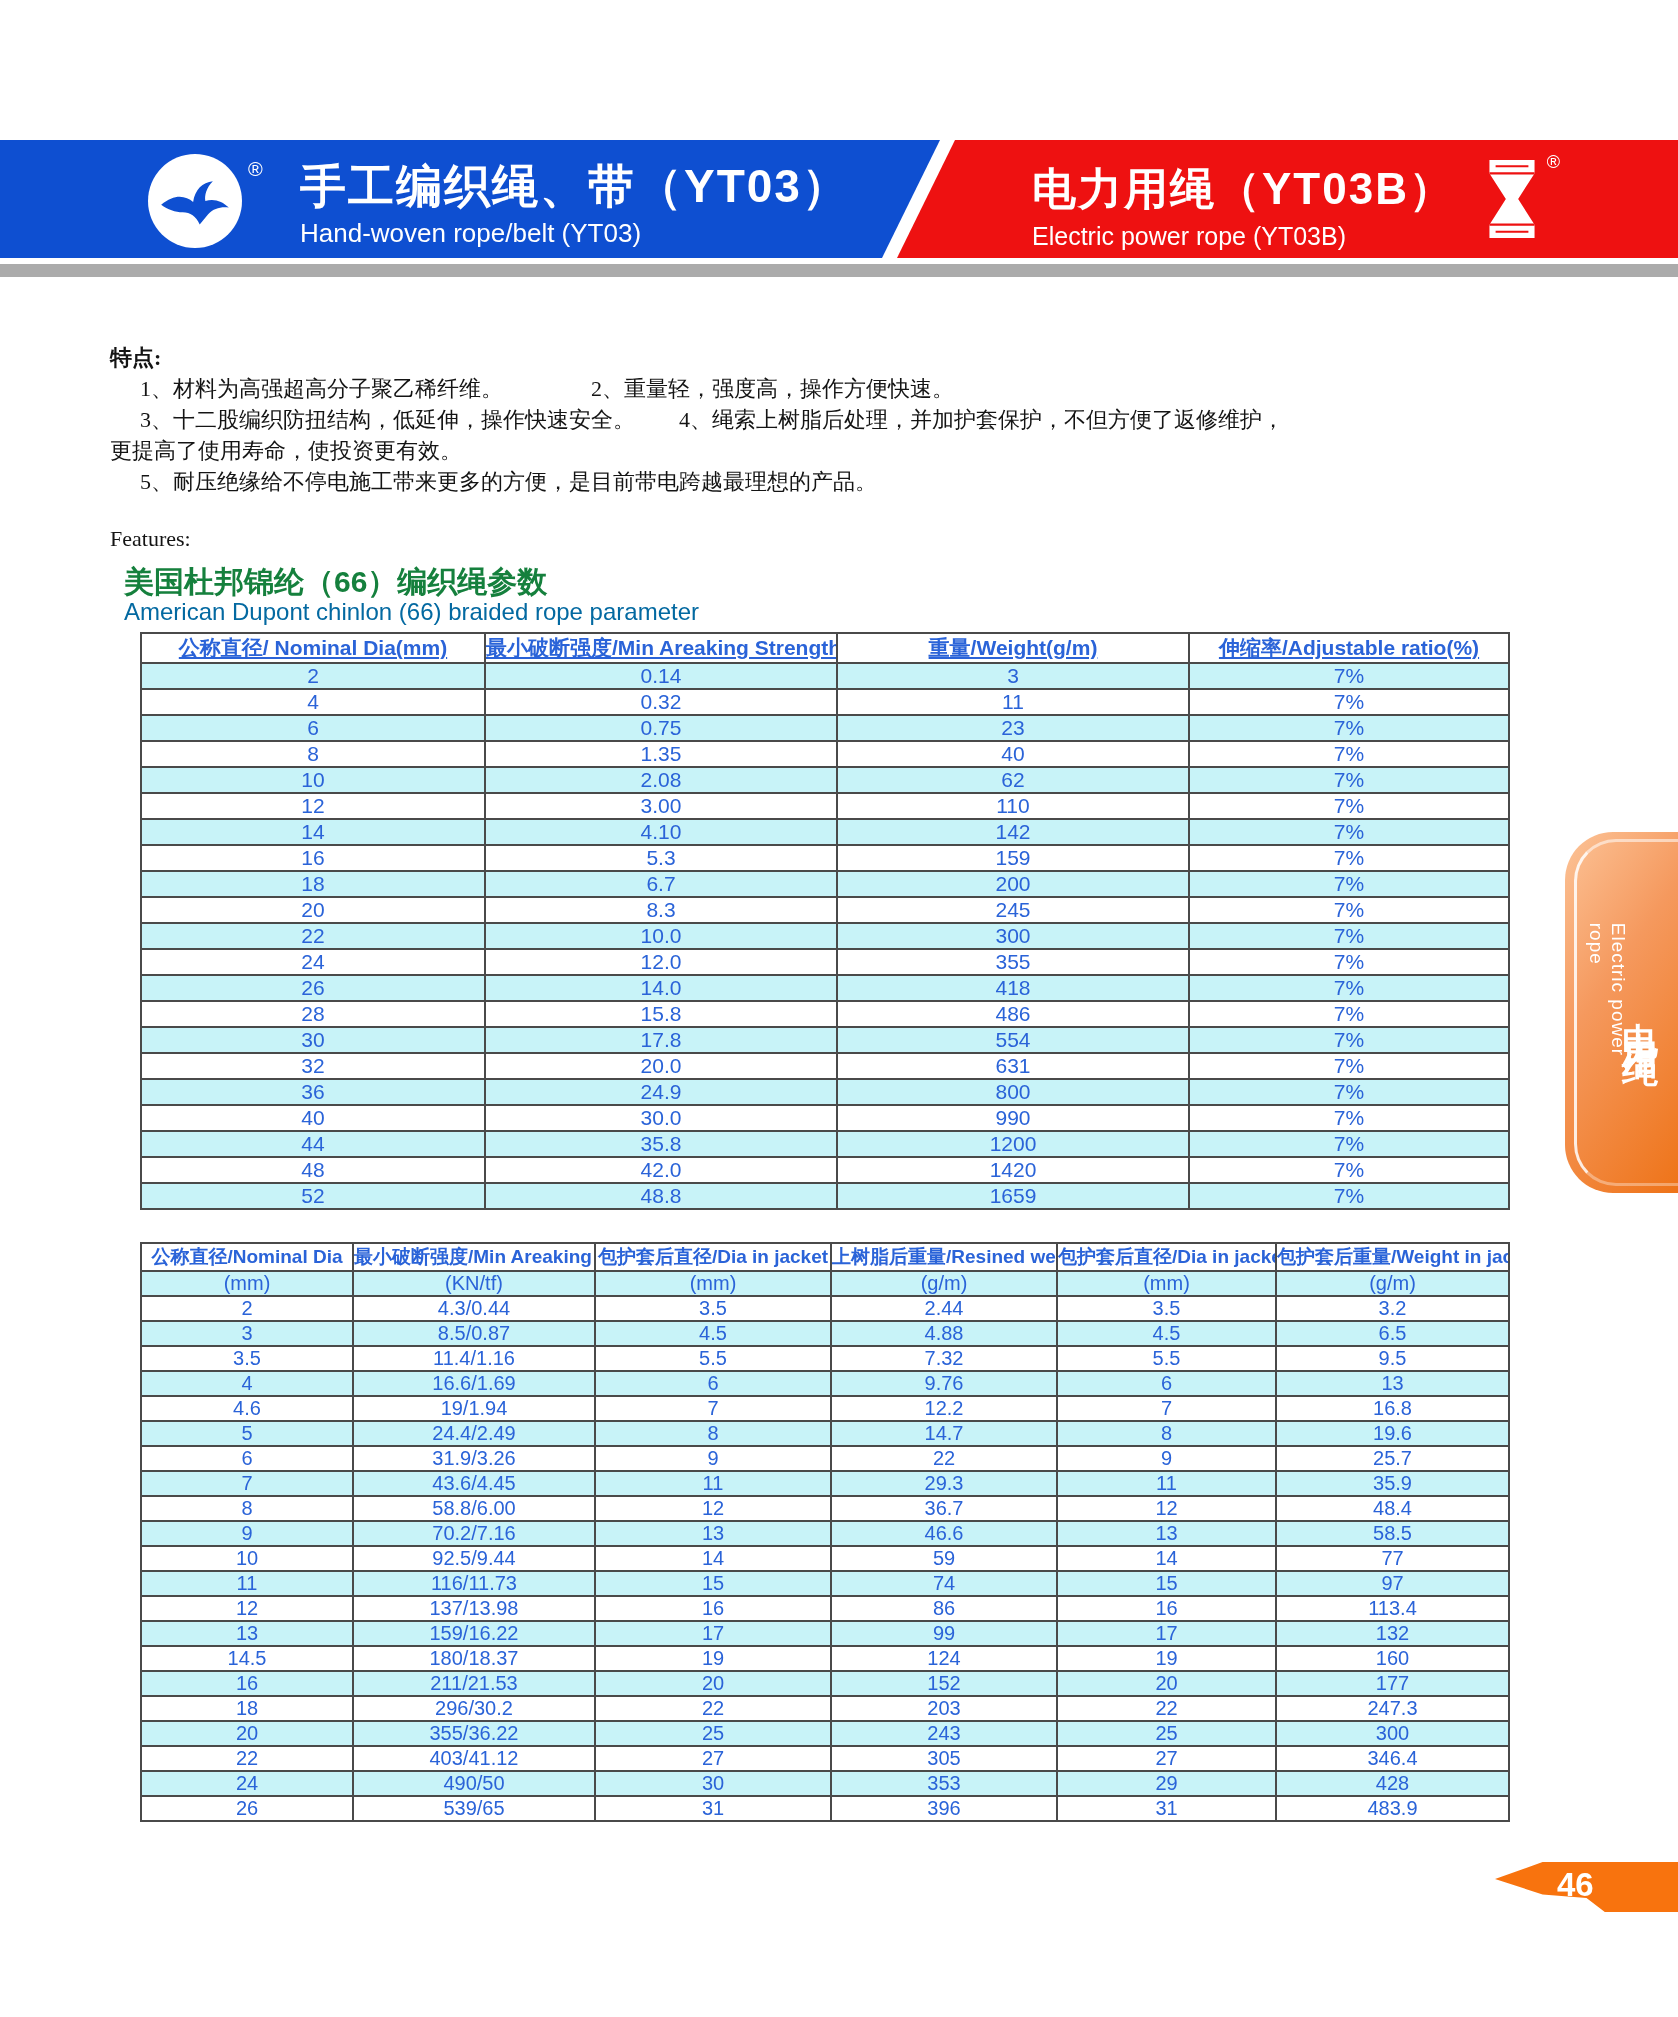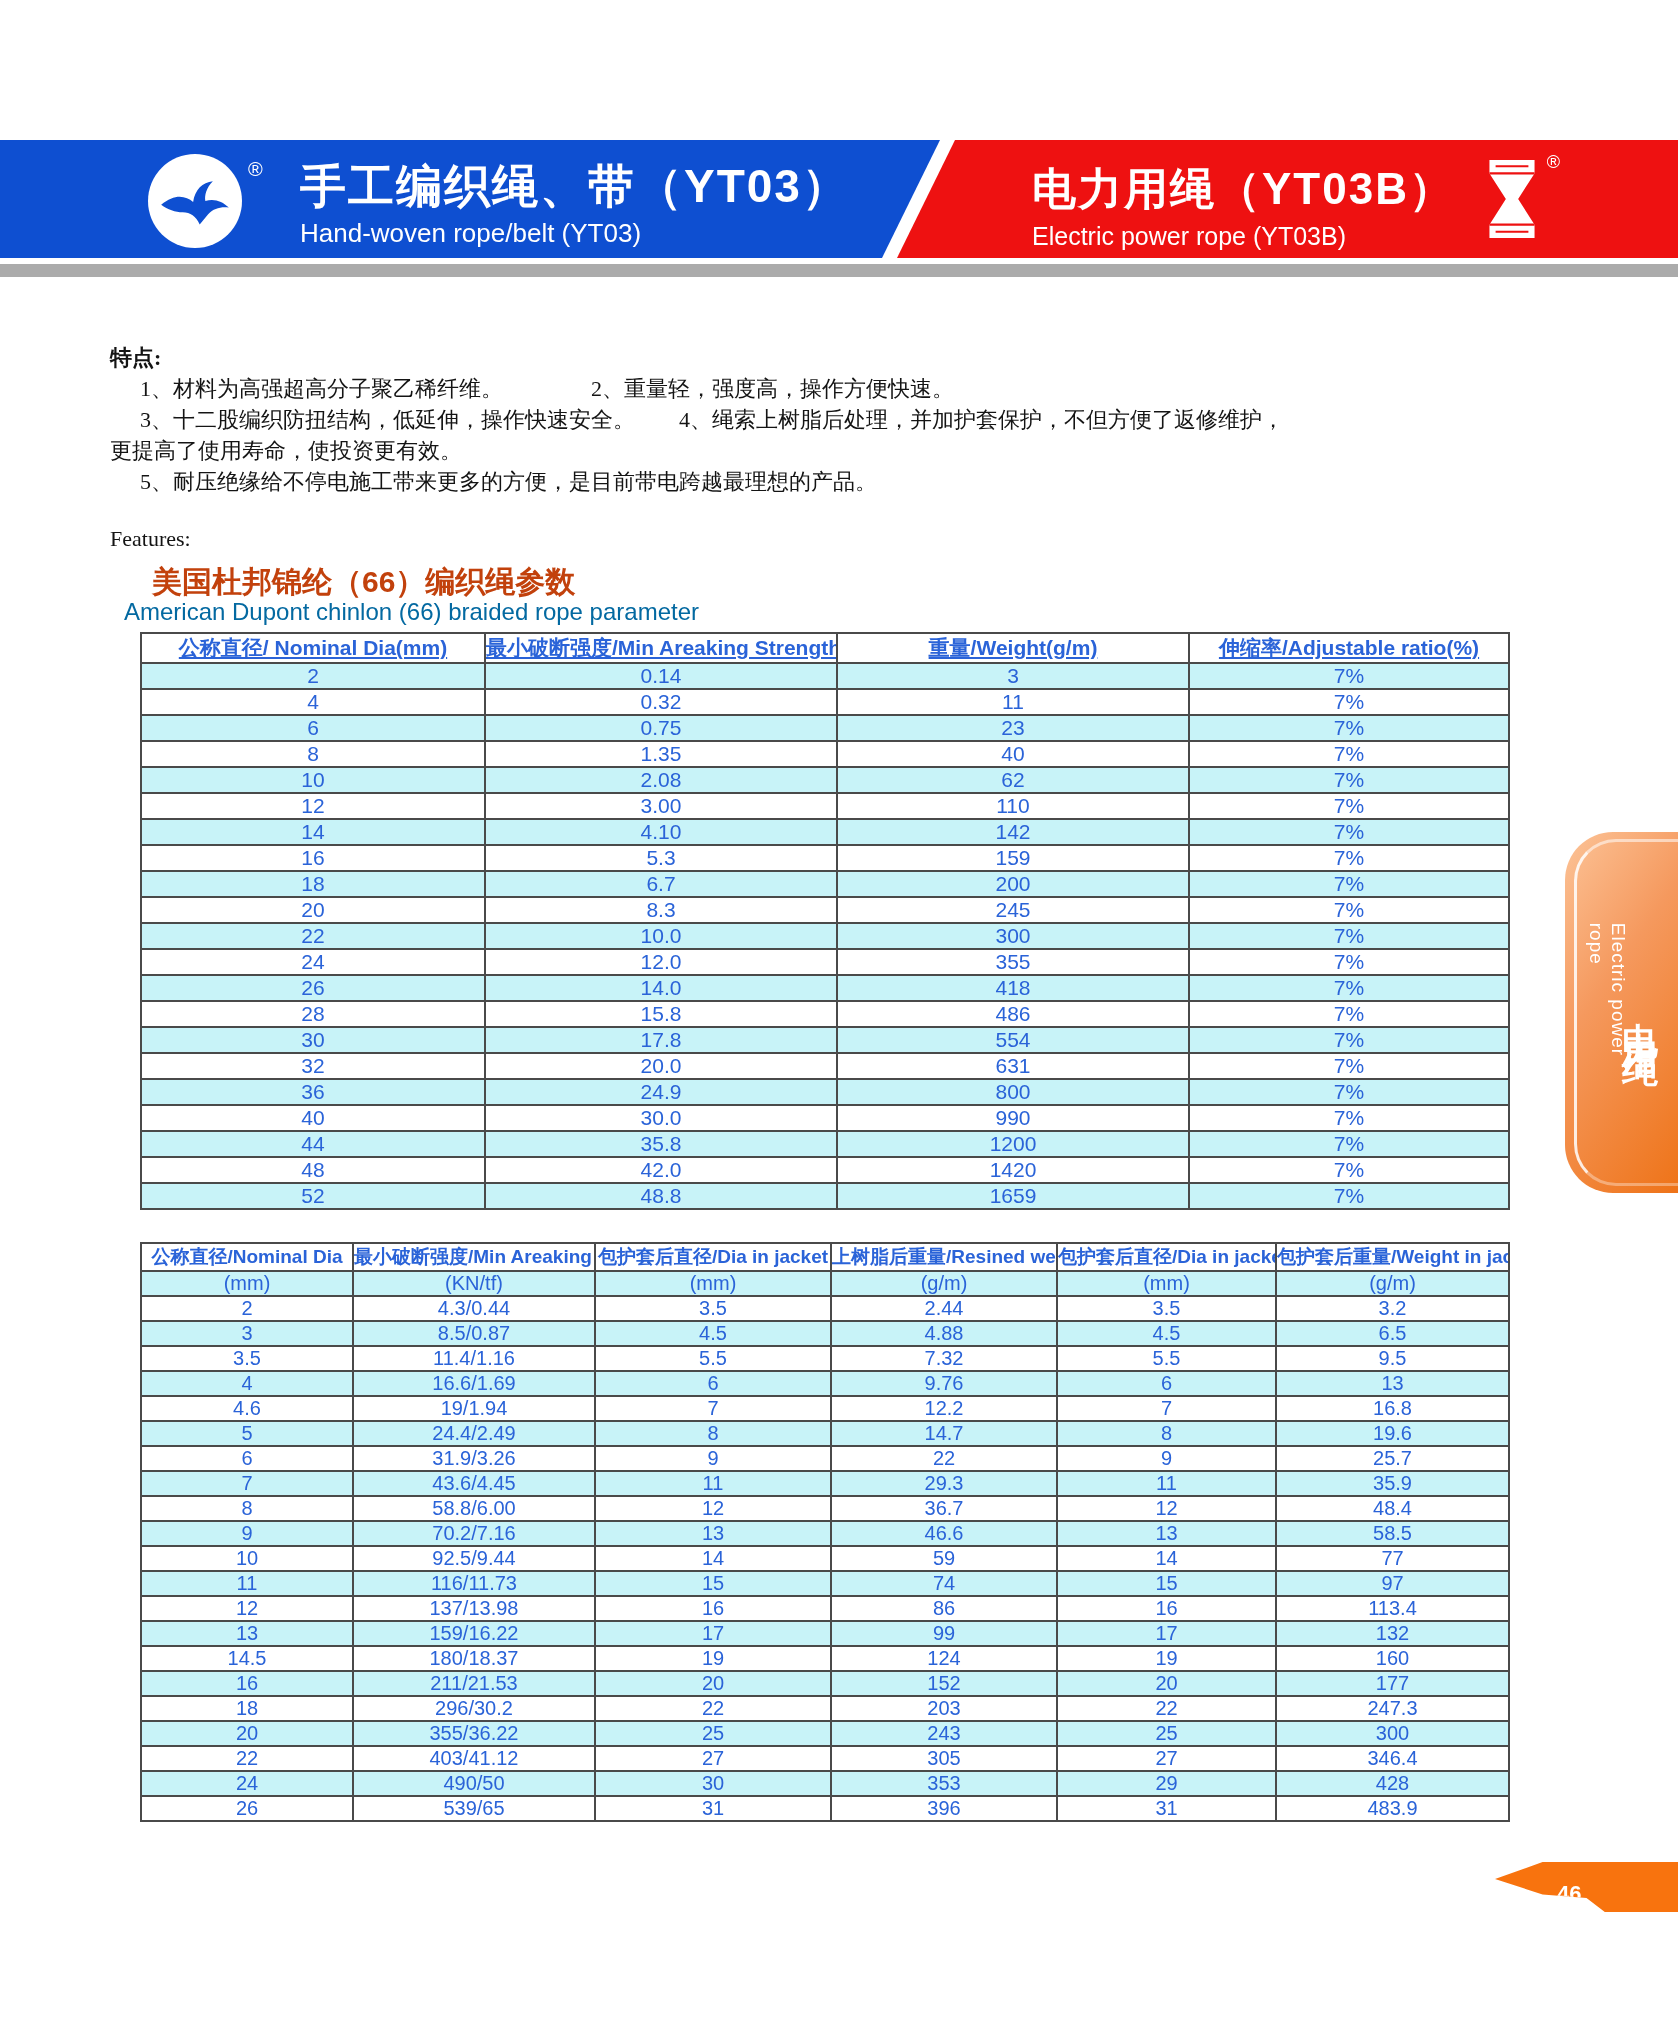--- a/index.html
+++ b/index.html
@@ -25,21 +25,21 @@
 
   
   .features{position:absolute;left:110px;top:342px;width:1440px;font-size:22px;line-height:31px;color:#141414;font-family:Liberation Serif, serif;}
   .features .row{white-space:nowrap;}
   .features .indent{padding-left:30px;}
   .features .head{font-weight:bold;}
   .features .en-head{margin-top:26px;}
   .features .en-line{margin-top:6px;}
 
   
-  .t1-title{position:absolute;left:124px;top:562px;font-size:30px;font-weight:bold;color:#c2410c;white-space:nowrap;margin-left:28px;}
+  .t1-title{position:absolute;left:124px;top:562px;font-size:30px;font-weight:bold;color:#15803d;white-space:nowrap;}
   .t1-sub{position:absolute;left:124px;top:598px;font-size:24px;color:#0369a1;white-space:nowrap;}
   .t2-title{position:absolute;left:124px;top:1198px;font-size:31px;color:#2460cf;white-space:nowrap;}
 
   
   table.ropes{position:absolute;border-collapse:collapse;table-layout:fixed;
               background:#ffffff;border:2px solid #262626;}
   table.ropes th,table.ropes td{border:2px solid #4a4a4a;text-align:center;vertical-align:middle;
               color:#2a63d8;overflow:hidden;white-space:nowrap;padding:0;}
   #table1{left:140px;top:632px;width:1368px;}
   #table1 th{height:28px;font-size:21px;font-weight:bold;text-decoration:underline;}
@@ -58,21 +58,21 @@
             border-left:3px solid rgba(255,255,255,.85);border-top:3px solid rgba(255,255,255,.55);
             border-bottom:3px solid rgba(255,255,255,.35);border-radius:42px 0 0 42px;}
   .tab-cn{position:absolute;right:14px;top:50%;transform:translateY(-50%);
           writing-mode:vertical-rl;color:#ffffff;font-size:36px;font-weight:bold;letter-spacing:10px;}
   .tab-en{position:absolute;left:20px;top:50%;transform:translateY(-50%);
           writing-mode:vertical-rl;color:#ffffff;font-size:19px;letter-spacing:1px;}
 
   
   .page-arrow{position:absolute;left:1495px;top:1862px;width:183px;height:50px;background:#f8730e;
               clip-path:polygon(0 34%,26% 0,100% 0,100% 100%,60% 100%,50% 72%,26% 65%);}
-  .page-num{position:absolute;left:62px;top:19px;color:#ffffff;font-size:22px;font-weight:bold;}
+  .page-num{position:absolute;left:62px;top:4px;color:#ffffff;font-size:33px;font-weight:bold;}
 </style>
 </head>
 <body>
 
 <div class="page">
 
   <div class="banner-blue">
     <svg class="logo-circle" viewBox="0 0 100 100">
       <circle cx="50" cy="50" r="50" fill="#ffffff"></circle>
       <path fill="#0e4fd1" d="M14 54 C28 42 40 44 48 51 C50 38 58 30 69 29 C62 36 60 44 61 50 C70 47 79 50 86 57 C77 56 70 58 64 64 L55 75 C51 66 45 62 37 62 C29 62 21 59 14 54 Z"></path>

